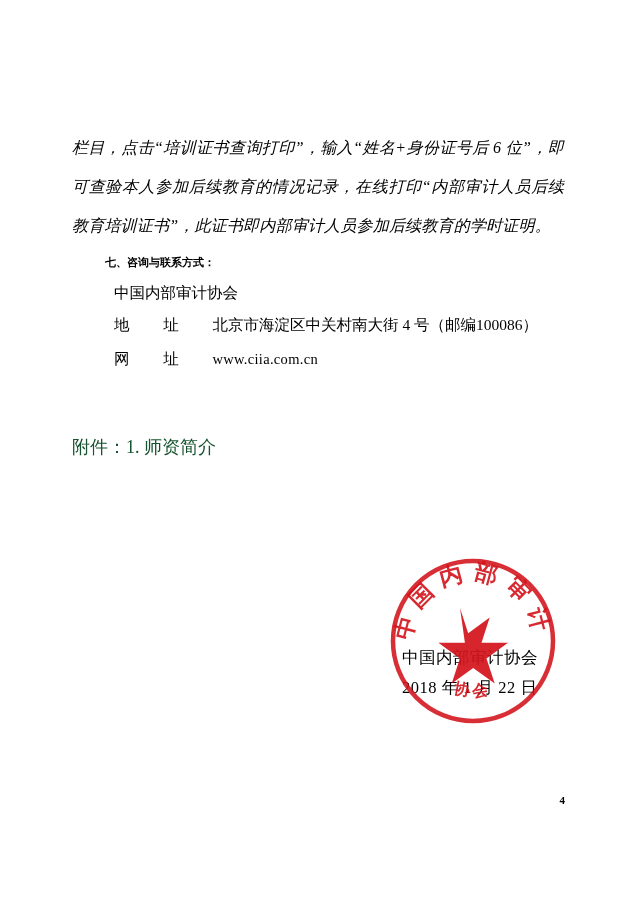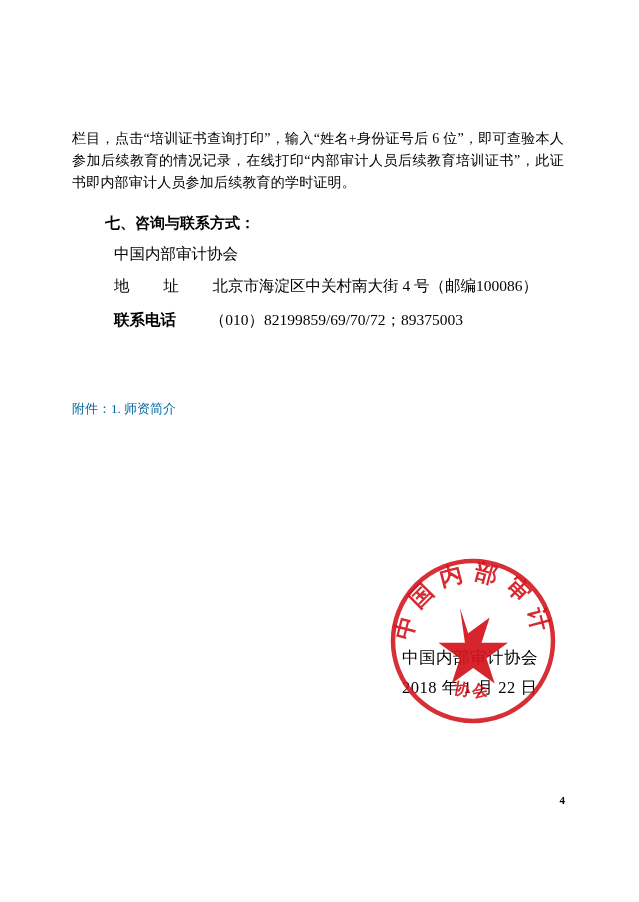--- a/index.html
+++ b/index.html
@@ -21,36 +21,37 @@
     box-sizing: border-box;
     overflow: hidden;
   }
   .content {
     position: absolute;
     left: 72px;
     top: 128px;
     width: 492px;
   }
   .para {
-    font-size: 14px;
-    line-height: 22px;
+    font-size: 16px;
+    line-height: 39px;
     color: #000000;
     text-align: justify;
     text-justify: inter-ideograph;
     letter-spacing: 0.2px;
+    font-style: italic;
   }
   .indent {
     text-indent: 0;
   }
   .section-title {
-    font-size: 15px;
+    font-size: 11px;
     line-height: 31px;
     font-weight: bold;
     color: #000;
-    margin-top: 14px;
+    margin-top: 2px;
     padding-left: 33px;
   }
   .org-name {
     font-size: 15.5px;
     line-height: 30px;
     padding-left: 42px;
     color: #000;
   }
   .contact-row {
     font-size: 15.5px;
@@ -72,23 +73,23 @@
   .mono-ish {
     font-family: "Liberation Mono", monospace;
     font-size: 14.5px;
     letter-spacing: 0.3px;
   }
   .bold {
     font-weight: bold;
   }
   .attach-block {
     margin-top: 56px;
-    font-size: 13px;
+    font-size: 18px;
     line-height: 31px;
-    color: #0369a1;
+    color: #14532d;
   }
   .attach-line1 {
     padding-left: 0px;
   }
   .attach-line2 {
     padding-left: 46px;
   }
   .sign-block {
     position: absolute;
     left: 330px;
@@ -139,26 +140,28 @@
     <div class="org-name">中国内部审计协会</div>
 
     <div class="contact-row">
       <span class="lbl">地</span>
       <span class="sep"></span>
       <span class="lbl">址</span>
       <span class="sep"></span>
       <span class="val">北京市海淀区中关村南大街 4 号（邮编100086）</span>
     </div>
 
+    <div class="contact-row">
+      <span class="lbl">网</span>
+      <span class="sep"></span>
+      <span class="lbl">址</span>
+      <span class="sep"></span>
+      <span class="val mono-ish">www.ciia.com.cn</span>
+    </div>
 
-    <div class="contact-row">
-      <span class="lbl bold">联系电话</span>
-      <span class="sep"></span>
-      <span class="val">（010）82199859/69/70/72；89375003</span>
-    </div>
 
 
     <div class="attach-block">
       <div class="attach-line1">附件：1. 师资简介</div>
     </div>
 
     <div class="sign-block">
       <div class="sign-org">中国内部审计协会</div>
       <div class="sign-date">2018 年 1 月 22 日</div>
     </div>

